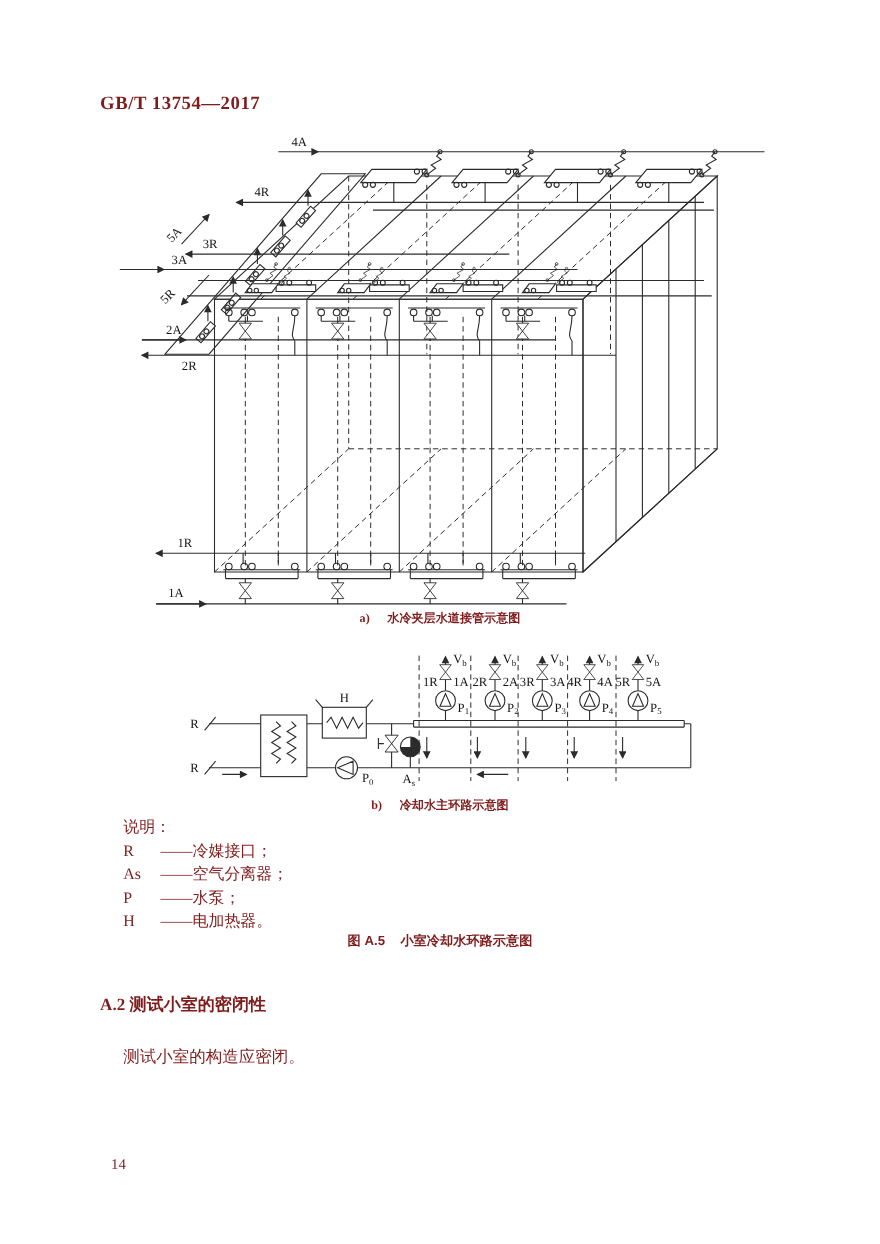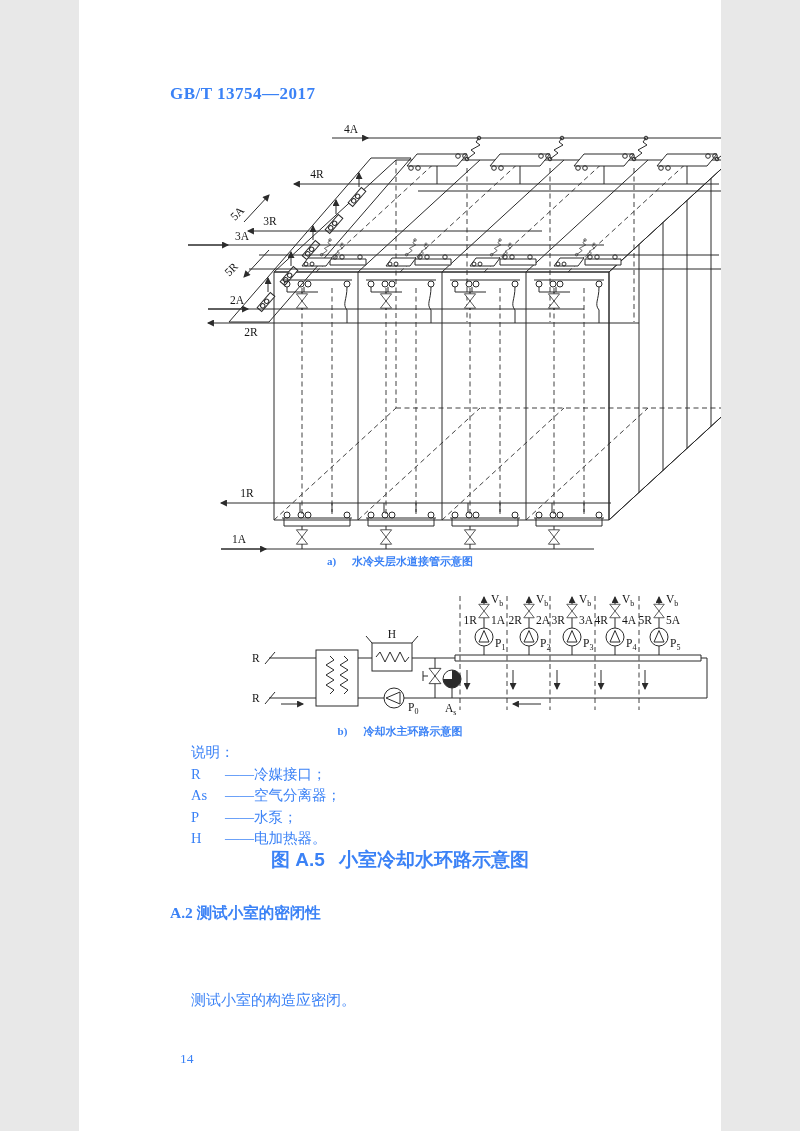--- a/index.html
+++ b/index.html
@@ -1,32 +1,32 @@
 <!DOCTYPE html>
 <html><head>
 <meta charset="utf-8">
 <style>
   html,body{margin:0;padding:0;background:#e8e8e8;}
-  #page{position:relative;width:642px;height:1131px;background:#ffffff;margin:0 auto;
-        font-family:"Liberation Serif",serif;color:#3b82f6;overflow:hidden;}
+  #page{position:relative;width:800px;height:1131px;background:#ffffff;margin:0 auto;
+        font-family:"Liberation Serif",serif;color:#7f1d1d;overflow:hidden;}
   .abs{position:absolute;}
   .docnum{left:91px;top:84px;font-size:17px;font-weight:bold;letter-spacing:.5px;
           font-family:"Liberation Serif",serif;}
   .cap{left:0;right:0;text-align:center;font-family:"Liberation Sans",sans-serif;
        font-weight:bold;font-size:11px;}
   .cap .pfx{margin-right:16px;font-family:"Liberation Serif",serif;}
   .figcap{left:0;right:0;text-align:center;font-family:"Liberation Sans",sans-serif;
-          font-weight:bold;font-size:19px;}
+          font-weight:bold;font-size:12px;}
   .figcap .lbl{margin-right:14px;}
   .legend{left:112px;top:742px;font-size:14.5px;line-height:21.5px;}
   .legend .sym{display:inline-block;width:34px;}
   .heading{left:91px;top:903px;font-family:"Liberation Sans",sans-serif;
            font-weight:bold;font-size:15.5px;}
   .heading .num{margin-right:4px;font-family:"Liberation Serif",serif;}
-  .bodytext{left:112px;top:951px;font-size:15px;margin-top:40px;}
+  .bodytext{left:112px;top:951px;font-size:15px;}
   .pagenum{left:101px;top:1023px;font-size:13.5px;margin-top:28px;}
   svg line,svg path,svg polyline,svg circle,svg rect{stroke:#2b2b2b;fill:none;stroke-width:1;}
   svg .dash{stroke-dasharray:5 3.5;stroke-width:.9;}
   svg .f{fill:#2b2b2b;stroke:none;}
   svg .w{fill:#ffffff;}
   svg text{fill:#151515;stroke:none;font-family:"Liberation Serif",serif;font-size:11.5px;}
   svg .sub{font-size:8px;}
 </style>
 </head>
 <body>

